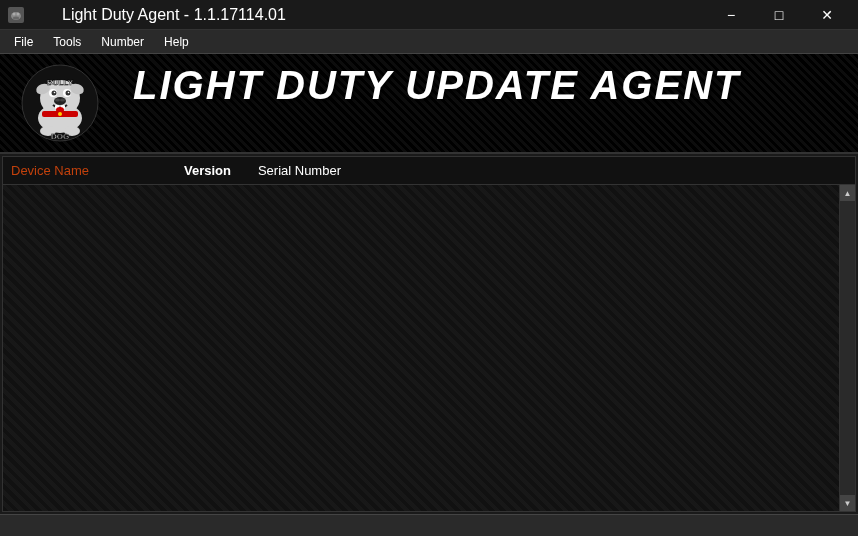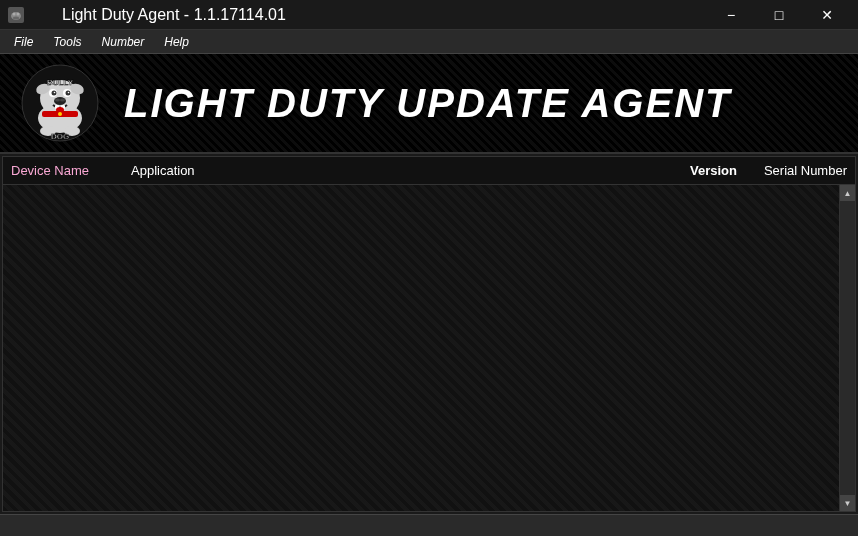--- a/index.html
+++ b/index.html
@@ -84,21 +84,20 @@
     }
 
     .menu-item {
       color: #ffffff;
       font-size: 12px;
       padding: 2px 10px;
       cursor: pointer;
       height: 32px;
       display: flex;
       align-items: center;
-      font-style: italic;
     }
 
     
     .banner {
       background: #000000;
       background-image:
         repeating-linear-gradient(
           45deg,
           transparent,
           transparent 3px,
@@ -108,22 +107,22 @@
       height: 100px;
       display: flex;
       align-items: center;
       padding: 10px 20px;
       flex-shrink: 0;
       border-bottom: 2px solid #333;
     }
 
     .logo-area {
       display: flex;
-      align-items: center;
-      gap: 14px;
+      align-items: flex-start;
+      gap: 23px;
     }
 
     .banner-title {
       color: #ffffff;
       font-size: 40px;
       font-weight: 900;
       font-style: italic;
       letter-spacing: 2px;
       text-transform: uppercase;
       font-family: Arial Black, Arial, sans-serif;
@@ -154,21 +153,21 @@
     .table-header {
       display: flex;
       background: #111111;
       padding: 6px 8px;
       border-bottom: 1px solid #333;
       flex-shrink: 0;
     }
 
     .col-device-name {
       width: 120px;
-      color: #f9a8d4;
+      color: #c2410c;
       font-size: 13px;
       font-weight: 400;
     }
 
     .col-application {
       flex: 1;
       color: #ffffff;
       font-size: 13px;
       font-weight: 400;
     }
@@ -325,21 +324,20 @@
     </svg>
 
     <span class="banner-title">LIGHT DUTY UPDATE AGENT</span>
   </div>
 </div>
 
 <div class="main-content">
 
   <div class="table-header">
     <div class="col-device-name">Device Name</div>
-    <div class="col-application">Application</div>
     <div class="col-version">Version</div>
     <div class="col-serial">Serial Number</div>
   </div>
 
   <div class="table-body">
 
     <div class="scrollbar">
       <div class="scroll-btn">▲</div>
       <div class="scroll-track"></div>
       <div class="scroll-btn">▼</div>

